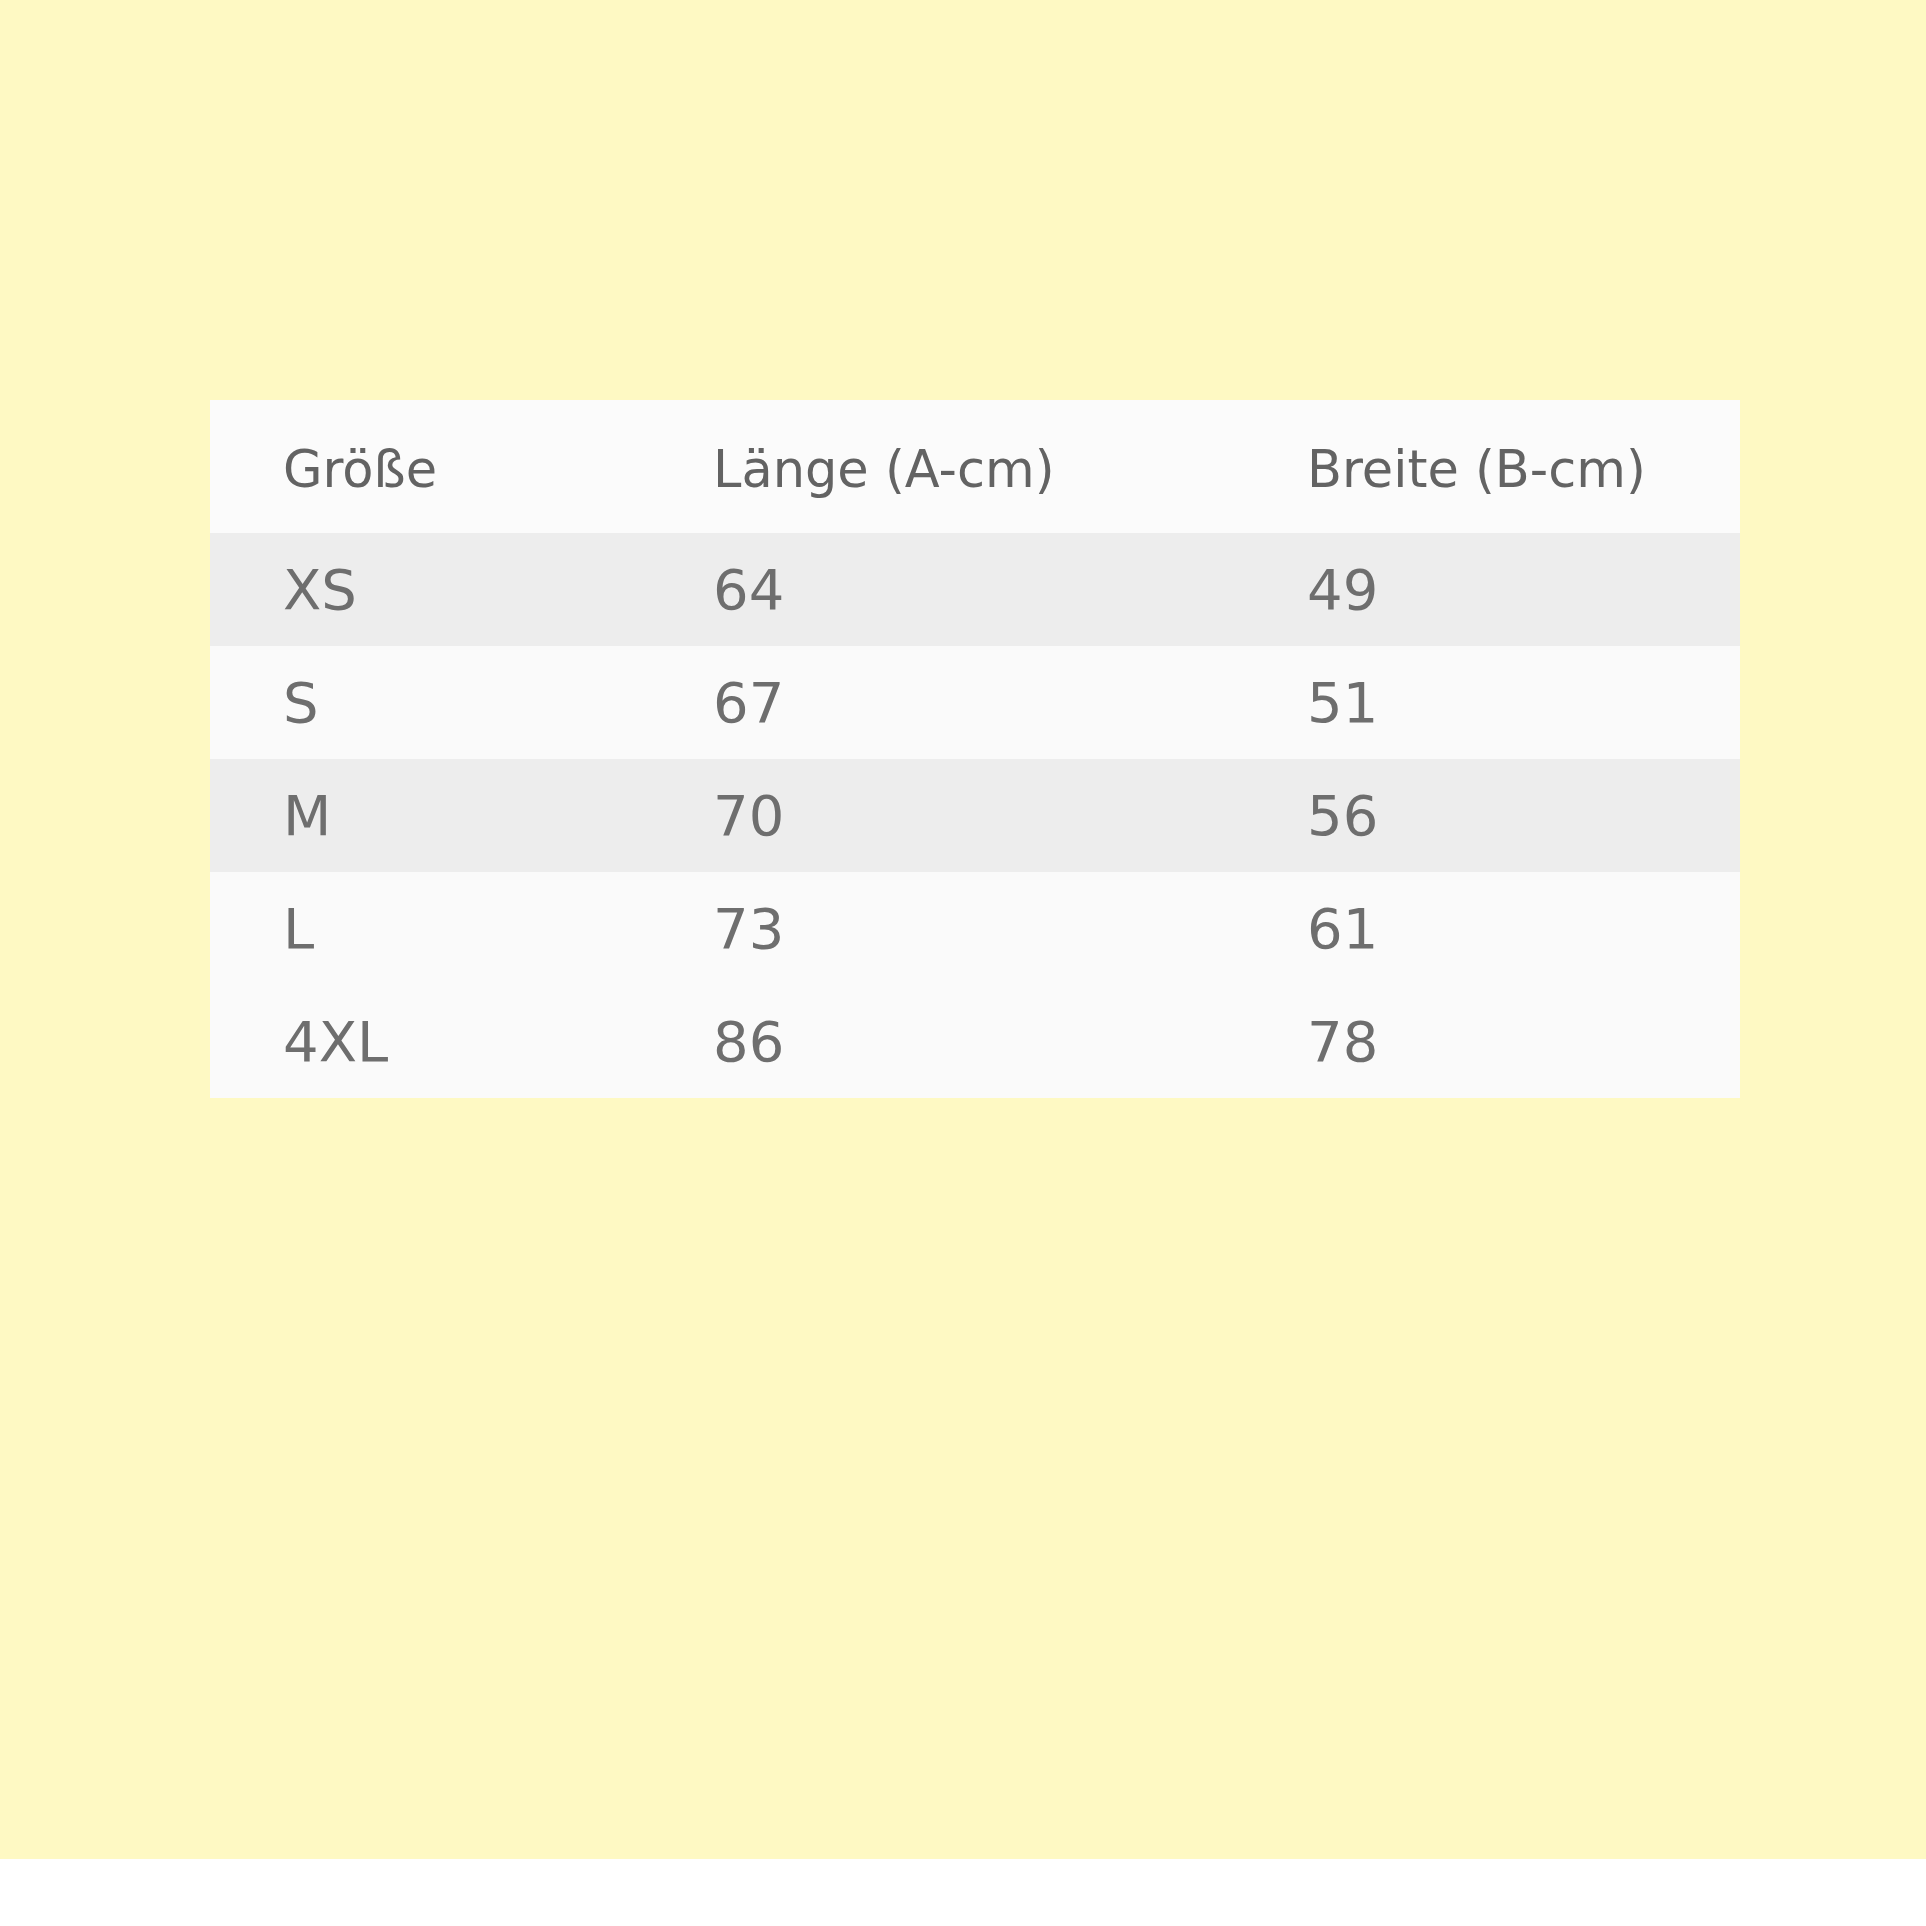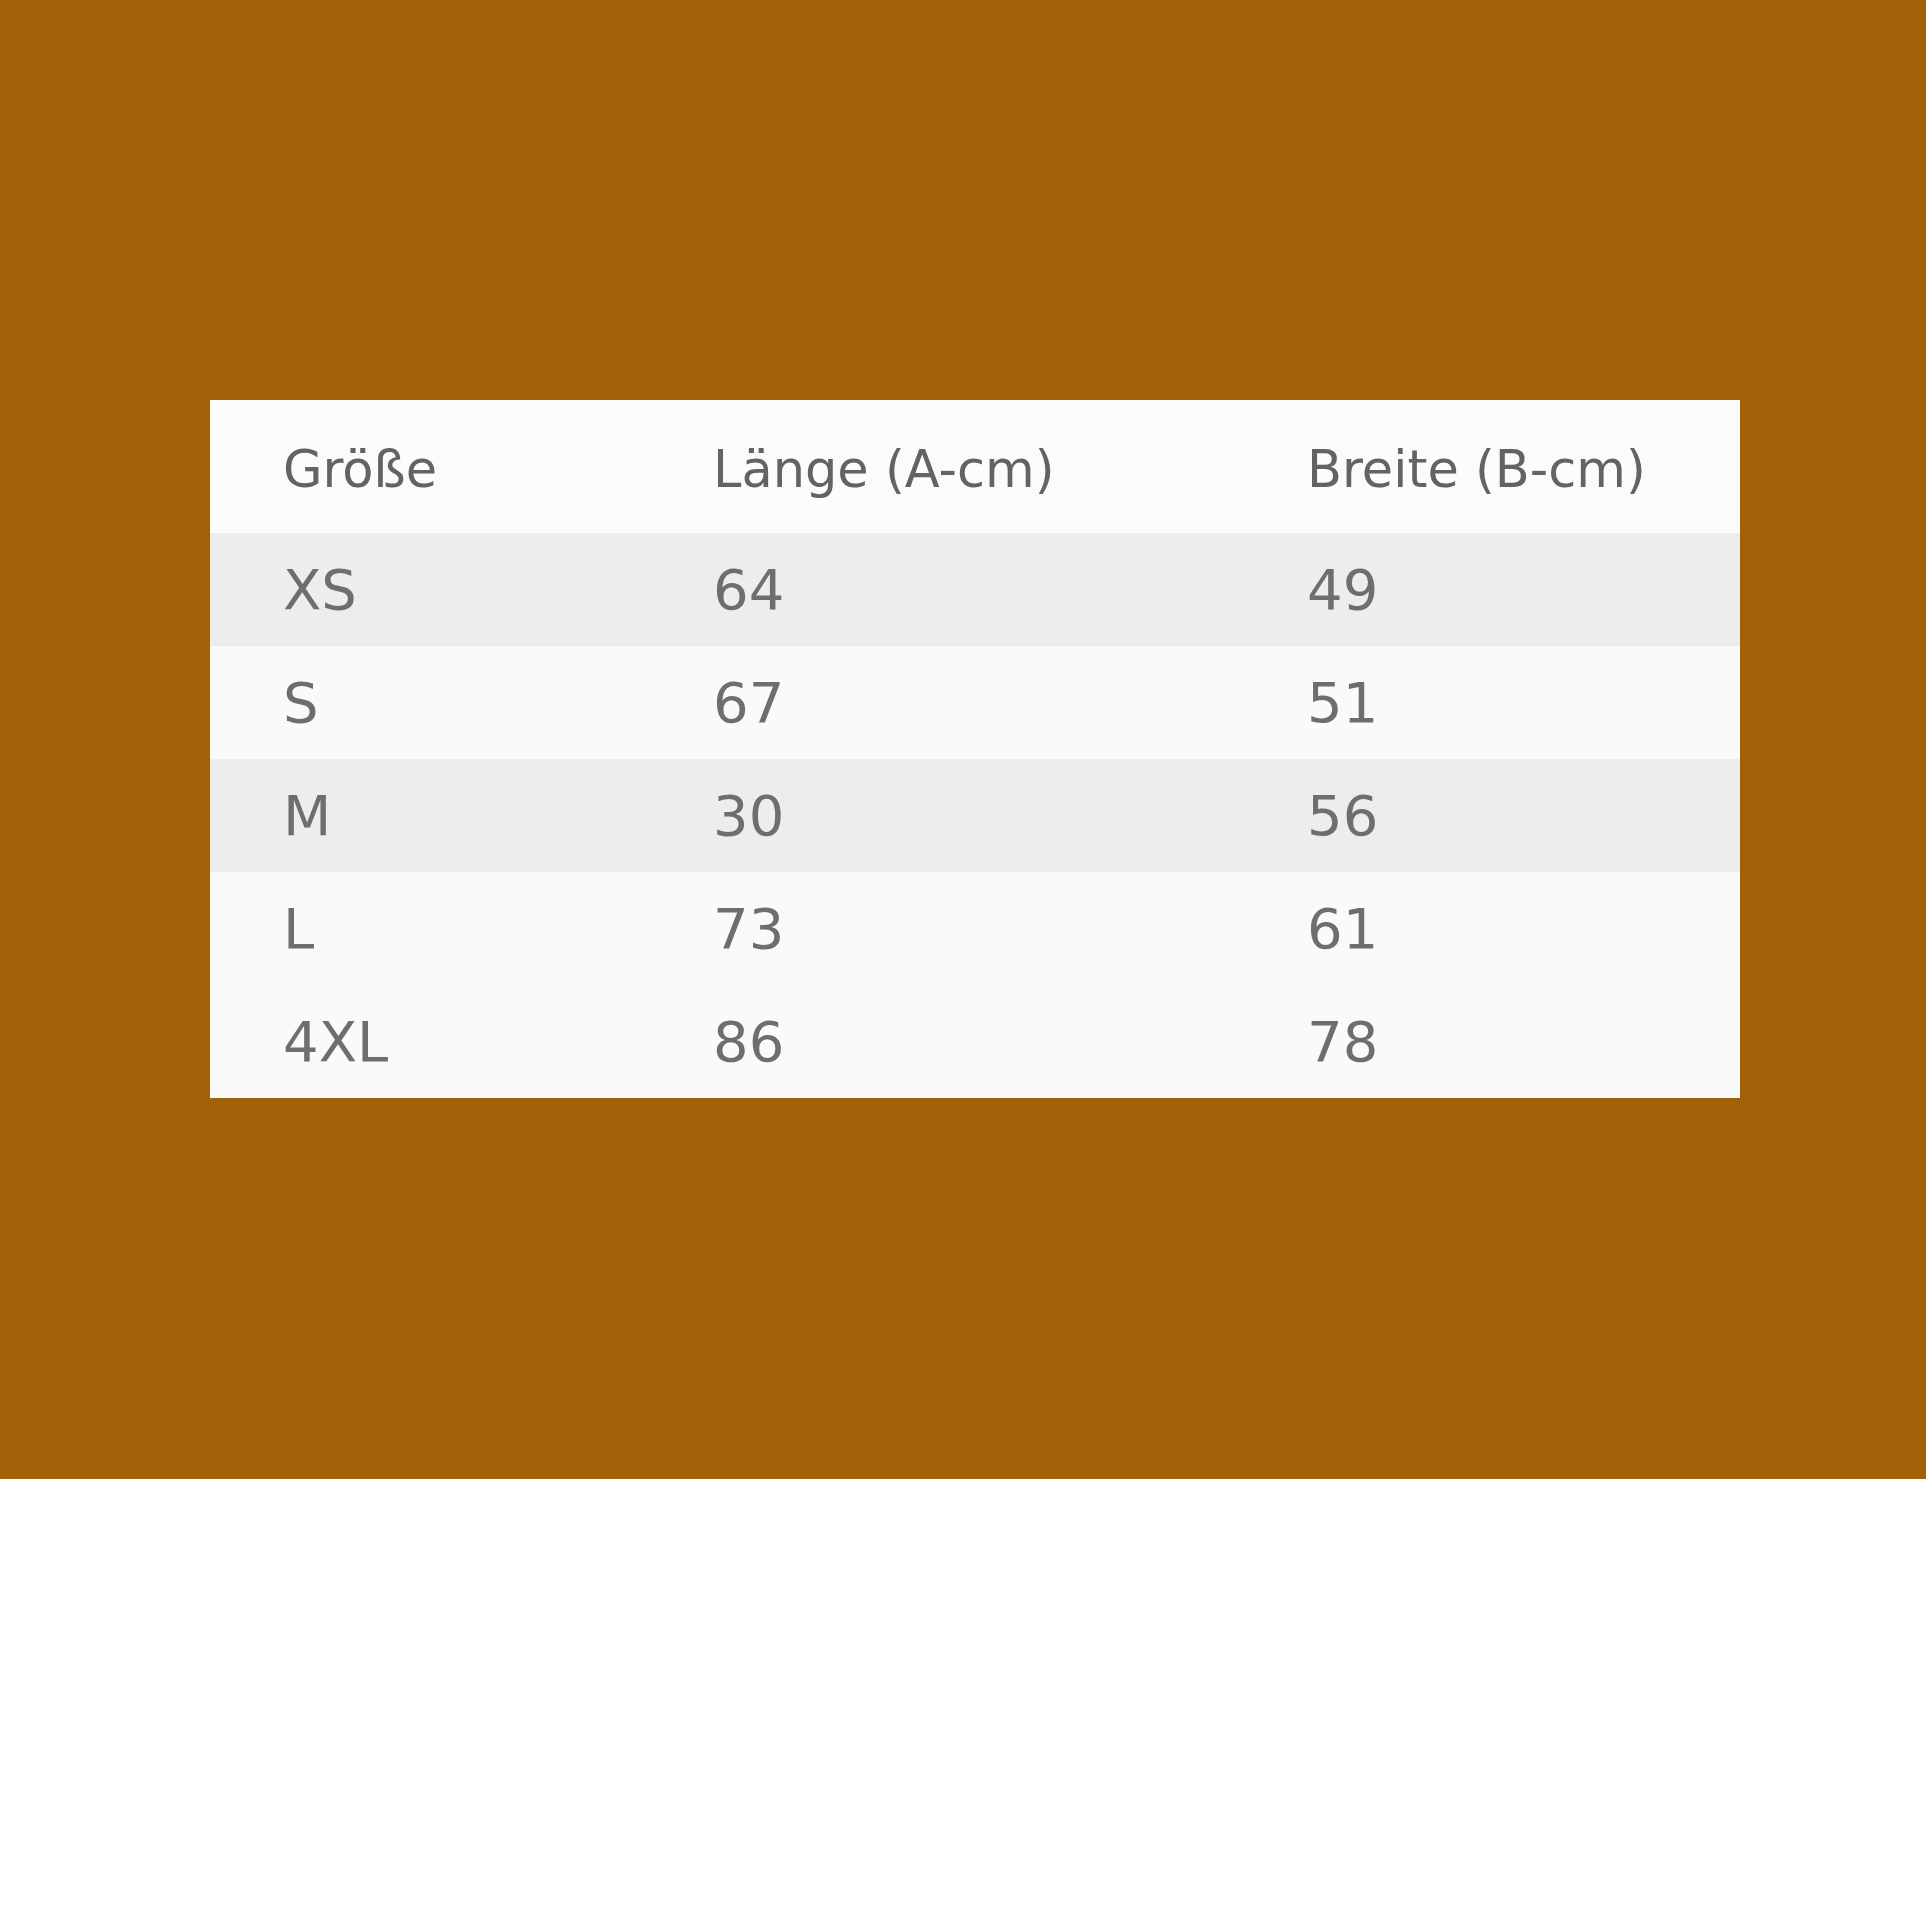--- a/index.html
+++ b/index.html
@@ -9,22 +9,22 @@
   body {
     width: 1927px;
     height: 1927px;
     background: #ffffff;
     font-family: "DejaVu Sans", sans-serif;
     overflow: hidden;
   }
   .page {
     position: relative;
     width: 1927px;
-    height: 1479px;
-    background: #a16207;
+    height: 1859px;
+    background: #fef9c3;
   }
   .table-wrap {
     position: absolute;
     left: 210px;
     top: 400px;
     width: 1530px;
   }
   table.size-table {
     border-collapse: collapse;
     width: 100%;
@@ -99,21 +99,21 @@
           <td class="col-len">64</td>
           <td class="col-wid">49</td>
         </tr>
         <tr class="even">
           <td class="col-size">S</td>
           <td class="col-len">67</td>
           <td class="col-wid">51</td>
         </tr>
         <tr class="odd">
           <td class="col-size">M</td>
-          <td class="col-len">30</td>
+          <td class="col-len">70</td>
           <td class="col-wid">56</td>
         </tr>
         <tr class="even">
           <td class="col-size">L</td>
           <td class="col-len">73</td>
           <td class="col-wid">61</td>
         </tr>
         <tr class="even">
           <td class="col-size">4XL</td>
           <td class="col-len">86</td>

